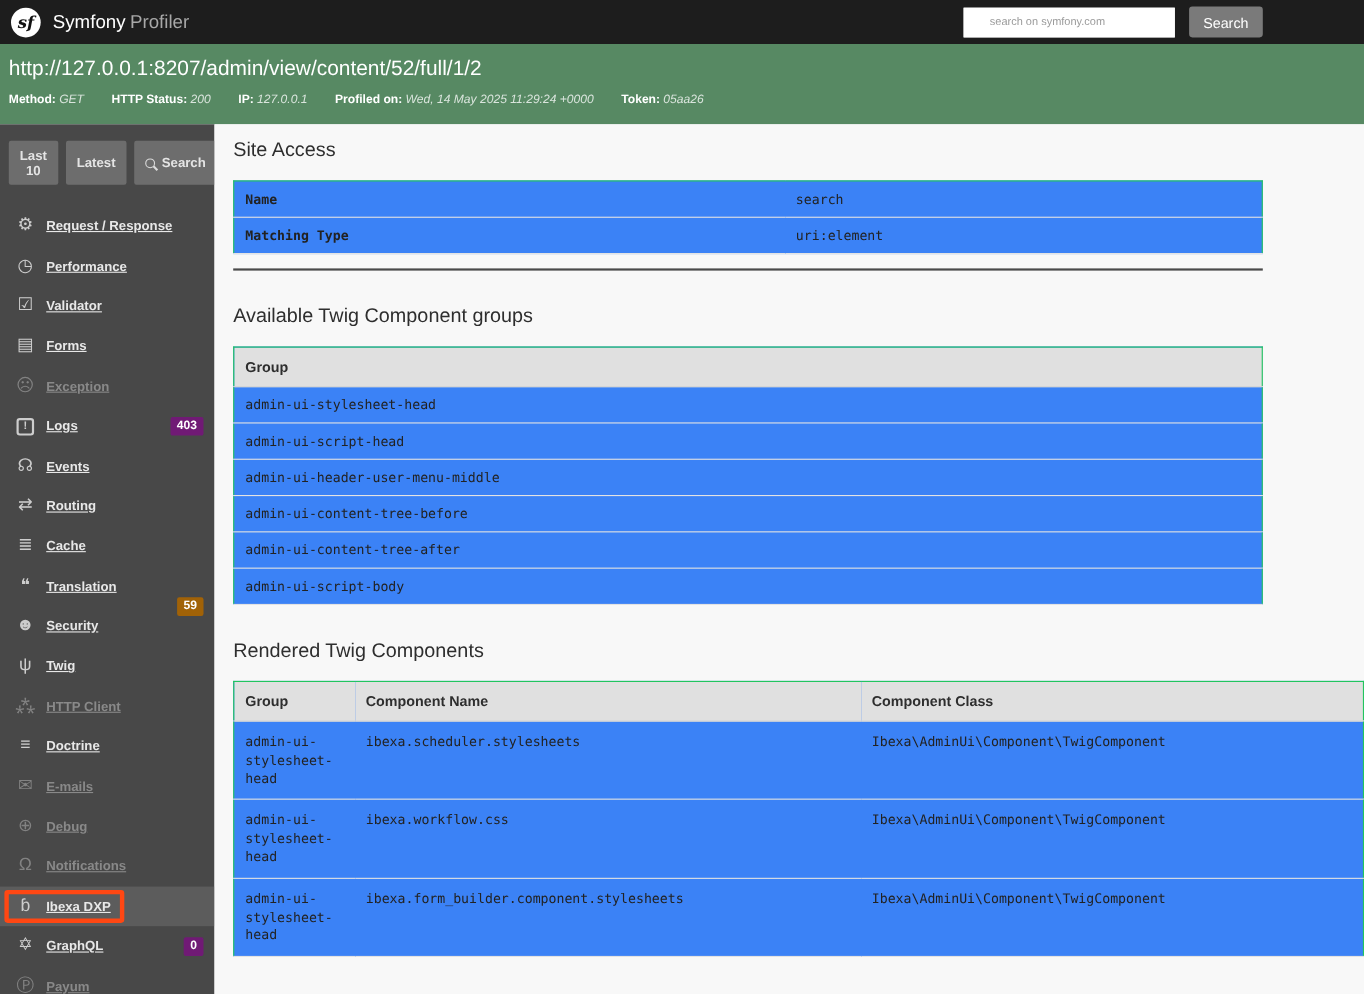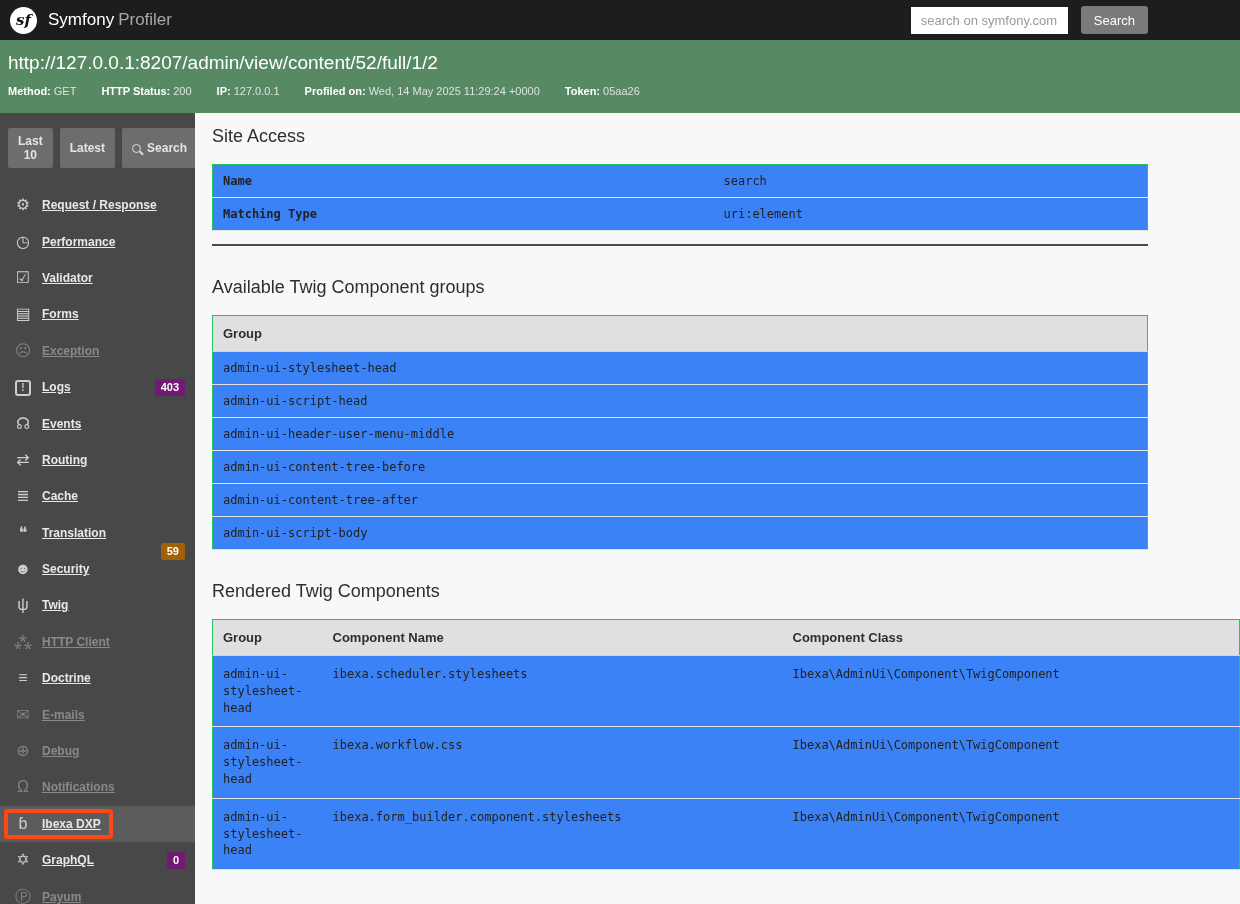--- a/index.html
+++ b/index.html
@@ -7,33 +7,33 @@
   body { font-family: "Liberation Sans", sans-serif; background: #f8f8f8; }
 
   
   .topbar { height: 40px; background: #1d1d1d; display: flex; align-items: center; padding: 0 92px 0 10px; }
   .sf-logo { width: 27px; height: 27px; border-radius: 50%; background: #fff; color: #111;
              display: flex; align-items: center; justify-content: center;
              font: italic bold 15px "DejaVu Serif", serif; flex-shrink: 0; }
   .brand { margin-left: 11px; font-size: 17px; color: #fff; white-space: nowrap; }
   .brand .suffix { color: #a8a8a8; margin-left: 4px; margin-top: 48px; }
   .topbar-search { margin-left: auto; display: flex; align-items: center; gap: 13px; }
-  .search-input { width: 157px; height: 27px; background: #fff; border: 1px solid #fff; padding: 0 9px;
-                  font-size: 13px; color: #333; font-family: "Liberation Sans", sans-serif; }
+  .search-input { width: 192px; height: 27px; background: #fff; border: 1px solid #fff; padding: 0 23px;
+                  font-size: 10px; color: #333; font-family: "Liberation Sans", sans-serif; }
   .search-input::placeholder { color: #9a9a9a; }
   .search-btn { height: 28px; padding: 0 13px; background: #7a7a7a; color: #fff; border: none;
                 border-radius: 3px; font-size: 13px; font-family: "Liberation Sans", sans-serif; cursor: pointer; }
 
   
   .request-bar { height: 73px; background: #578963; padding: 11px 8px 0 8px; }
   .request-url { display: block; color: #fff; font-size: 19px; text-decoration: none; font-weight: 400;
                  margin: 1px 0 11px 0; white-space: nowrap; }
   .request-meta { display: flex; gap: 25px; font-size: 11px; }
   .meta-label { font-weight: bold; color: #fff; }
-  .meta-value { color: rgba(255,255,255,0.78); margin-left: 3px; }
+  .meta-value { color: rgba(255,255,255,0.78); margin-left: 3px; font-style: italic; }
 
   
   .layout { display: flex; height: 791px; }
 
   
   .sidebar { width: 195px; flex-shrink: 0; background: #484848; overflow: hidden; }
   .sidebar-buttons { display: flex; gap: 7px; padding: 15px 8px 10px 8px; }
   .sb-btn { background: #6d6d6d; color: #e4e4e4; border: none; border-radius: 2px; padding: 6px 10px;
             font-size: 12px; font-weight: bold; font-family: "Liberation Sans", sans-serif;
             display: flex; align-items: center; gap: 6px; cursor: pointer; }

